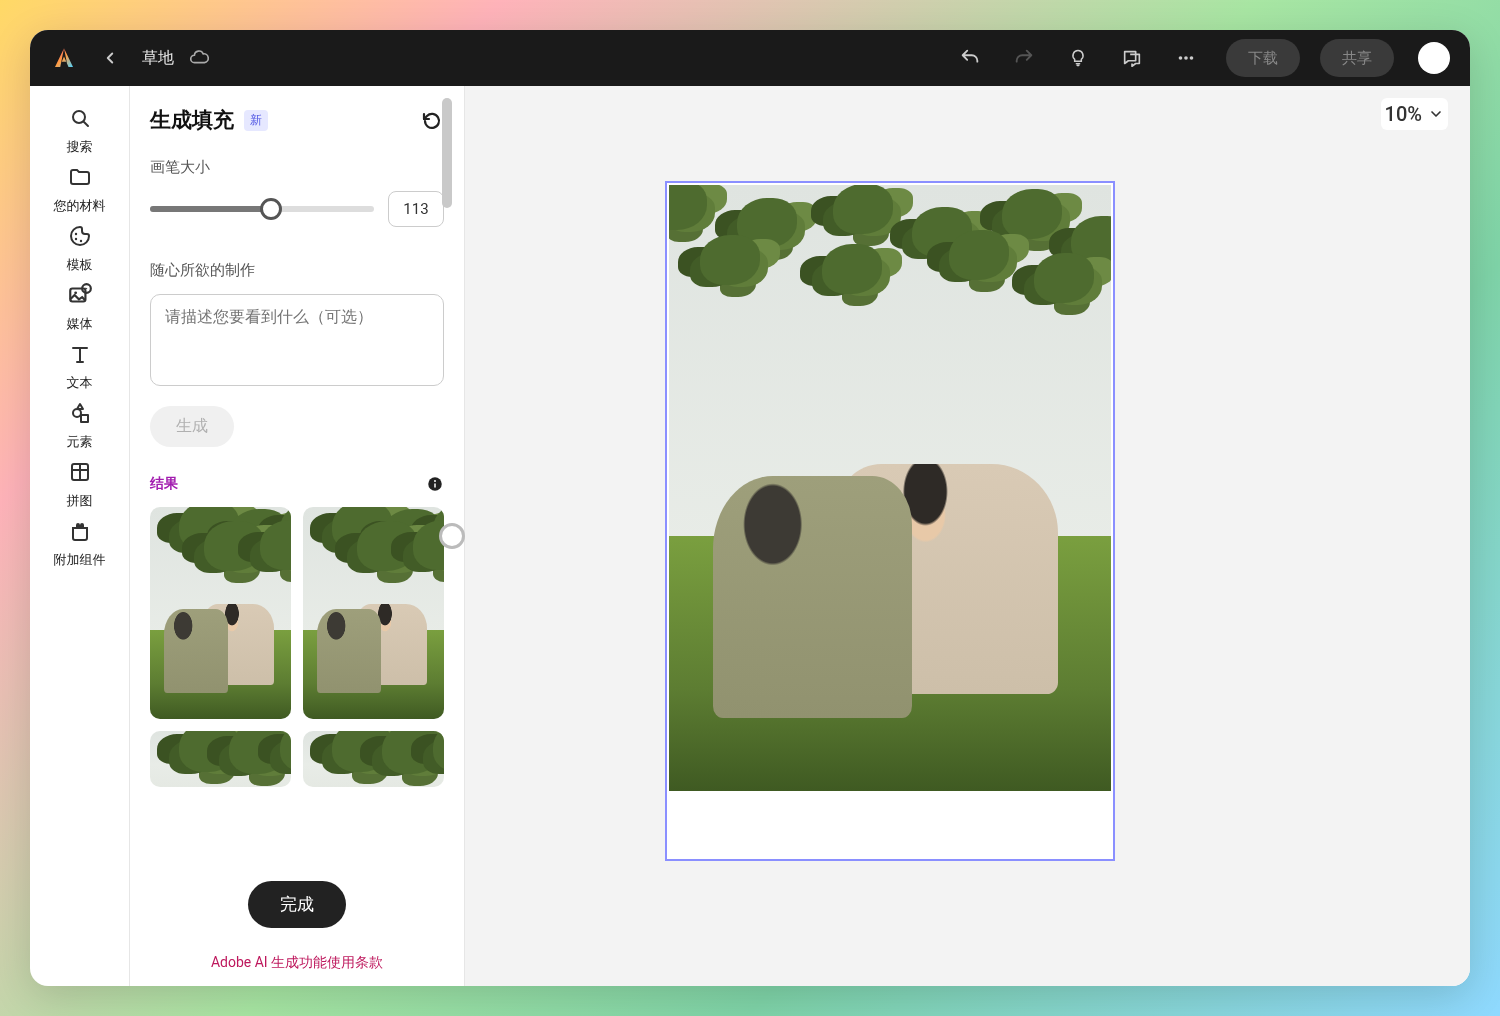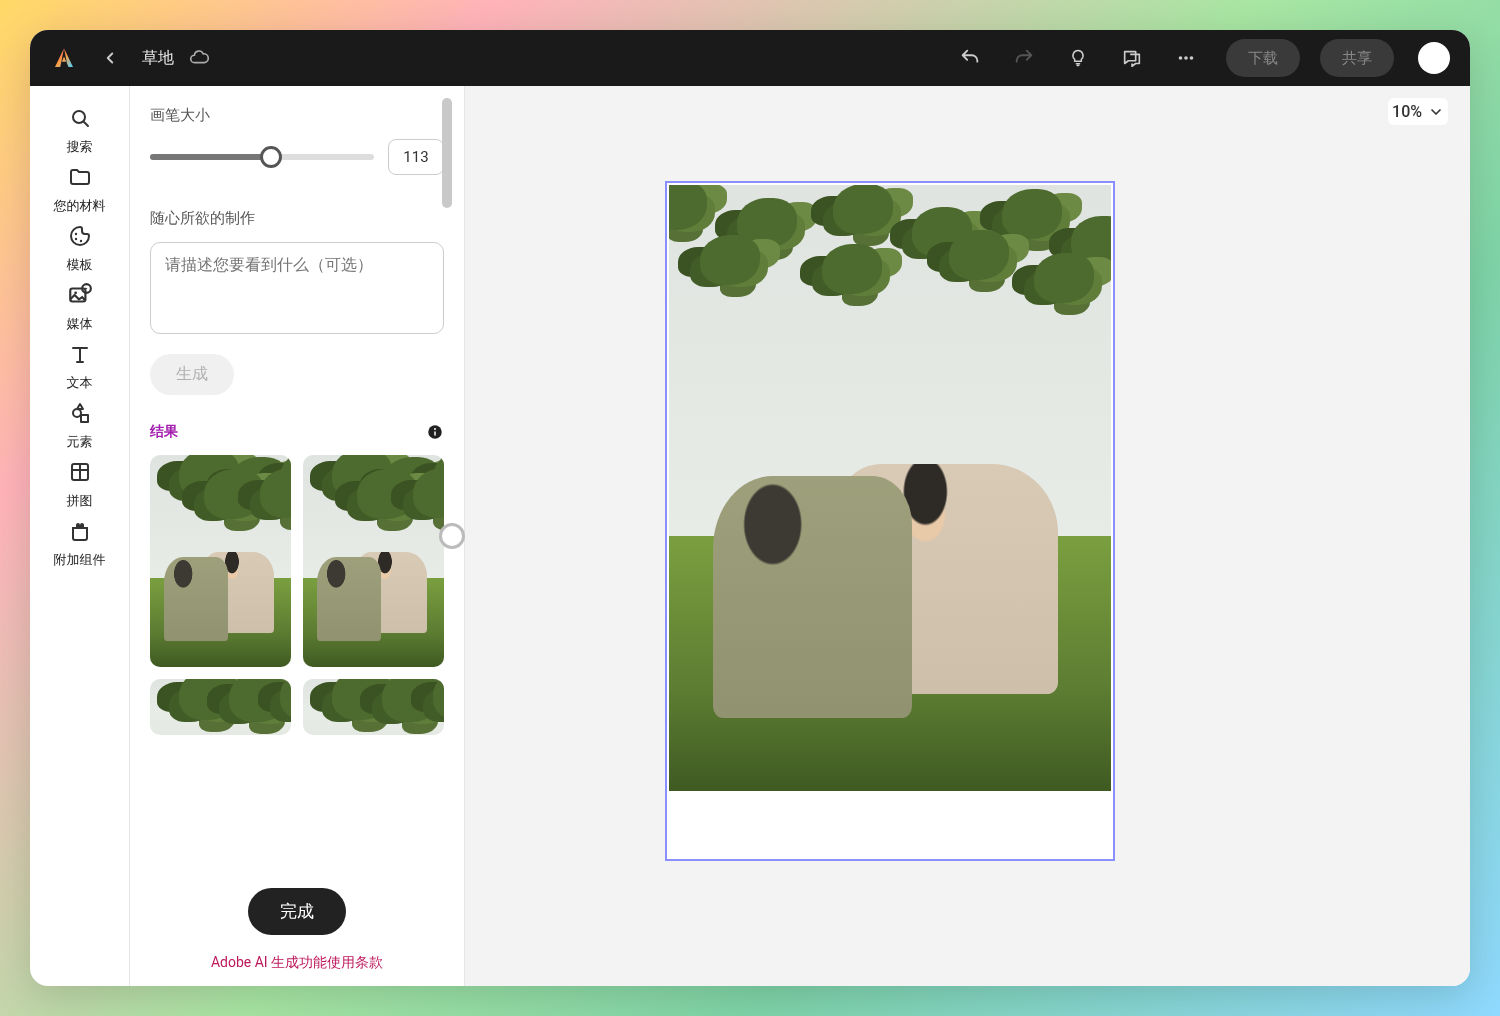--- a/index.html
+++ b/index.html
@@ -134,21 +134,21 @@
     }
     .results-header { display: flex; align-items: center; justify-content: space-between; margin-bottom: 14px; }
     .results-title { font-size: 14px; font-weight: 700; color: #a21caf; }
     .results-grid { display: grid; grid-template-columns: 1fr 1fr; gap: 12px; }
     .result-thumb {
       aspect-ratio: 3/4.5; border-radius: 10px; overflow: hidden; cursor: pointer;
       position: relative;
     }
     .panel-footer {
       padding: 18px 20px 14px 20px;
-      display: flex; flex-direction: column; align-items: center; gap: 19px;
+      display: flex; flex-direction: column; align-items: center; gap: 26px;
       border-top: 1px solid transparent;
       background: #fff;
     }
     .done-btn {
       background: #222; color: #fff; font-size: 17px; font-weight: 500;
       padding: 12px 32px; border-radius: 26px; border:none; cursor: pointer;
     }
     .terms-link { font-size: 14px; color: #be185d; cursor: pointer; }
     .scroller-handle {
       position: absolute; right: -1px; top: 50%; transform: translateY(-50%);
@@ -157,21 +157,21 @@
     .side-scrollbar {
       position: absolute; right: 12px; top: 12px; width: 10px; height: 110px;
       background: #c9c9c9; border-radius: 5px;
     }
     .canvas-area {
       flex: 1; background: #f3f3f3; position: relative; overflow: hidden;
     }
     .canvas-toolbar {
       position: absolute; top: 12px; right: 22px;
       display: flex; align-items: center; gap: 6px;
-      font-size: 16px; color: #333; font-weight: 500;
+      font-size: 20px; color: #333; font-weight: 500;
       cursor: pointer;
       background: #fff; padding: 4px 4px; border-radius: 6px;
     }
     .canvas-frame {
       position: absolute; left: 200px; top: 95px;
       width: 450px; height: 680px;
       background: #fff;
       border: 2px solid #8a8fff;
     }
     .canvas-image {
@@ -347,20 +347,32 @@
               <path d="M5 9h14v10a2 2 0 01-2 2H7a2 2 0 01-2-2V9zM9 9V6a1 1 0 011-1h0a1 1 0 011 1v3M13 9V6a1 1 0 011-1h0a1 1 0 011 1v3" stroke="#333" stroke-width="2" fill="none"></path>
             </svg>
           </span>
         <span class="rail-label">附加组件</span>
       </div>
     </div>
 
     <div class="side-panel">
       <div class="side-scrollbar"></div>
       <div class="side-scroll">
+        <div class="panel-header">
+          <div class="panel-title-wrap">
+            <span class="panel-title">生成填充</span>
+            <span class="badge-new">新</span>
+          </div>
+          <span class="reset-icon">
+            <svg width="24" height="24" viewBox="0 0 24 24">
+                <path d="M5 13a7 7 0 1 0 2-5L4 11" stroke="#222" stroke-width="2.2" fill="none" stroke-linecap="round" stroke-linejoin="round"></path>
+                <path d="M4 6v5h5" stroke="#222" stroke-width="2.2" fill="none" stroke-linecap="round" stroke-linejoin="round"></path>
+              </svg>
+          </span>
+        </div>
 
         <div class="field-label">画笔大小</div>
         <div class="slider-row">
           <div class="slider-track">
             <div class="slider-fill"></div>
             <div class="slider-thumb"></div>
           </div>
           <div class="slider-value-box">113</div>
         </div>
 

